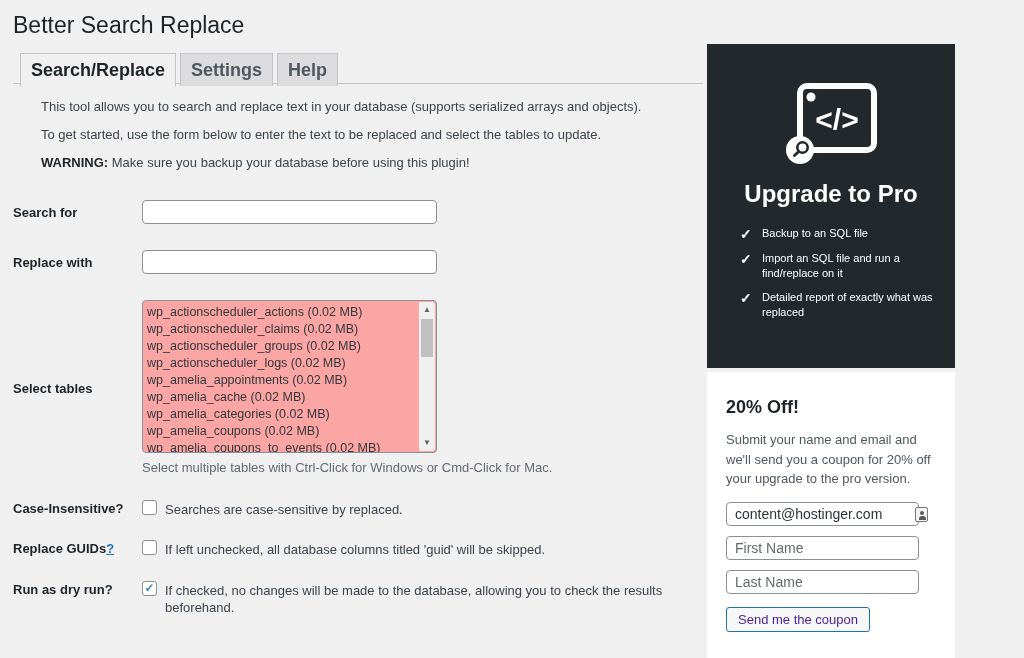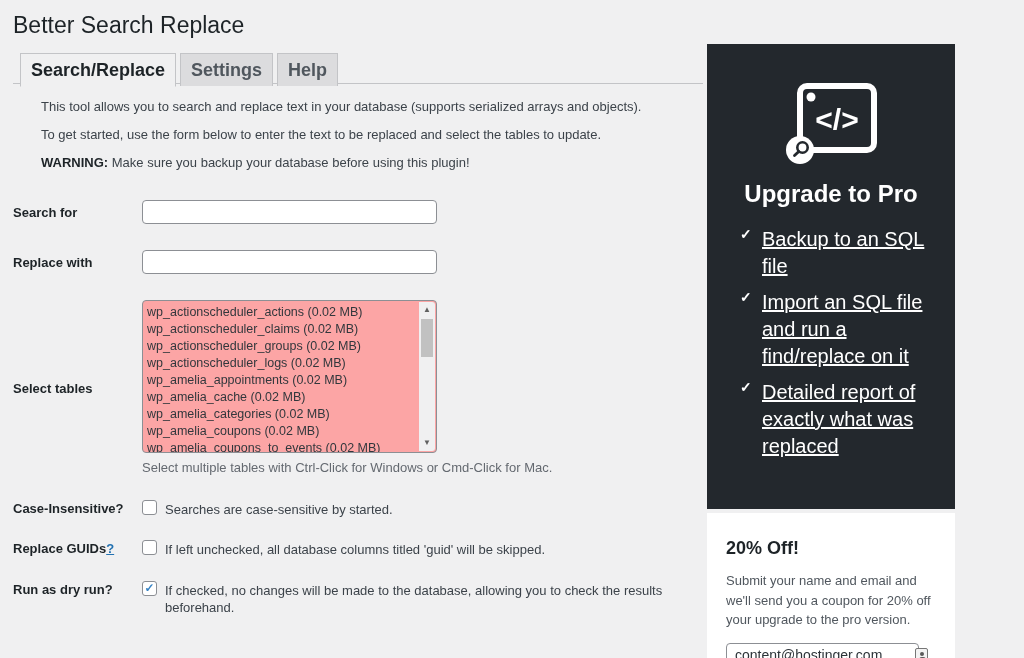--- a/index.html
+++ b/index.html
@@ -63,21 +63,21 @@
   .cb-desc { line-height:1.35; padding-top:1px; }
 
   
   .sidebar { position:absolute; left:707px; top:44px; width:248px; }
   .promo-box { background:#23282d; color:#fff; padding:38px 0 40px; text-align:center; }
   .promo-icon { display:block; margin:0 auto; }
   .promo-title { font-size:24px; font-weight:700; color:#fff; margin-top:14px; }
   .promo-features { margin:18px 0 0 33px; text-align:left; }
   .promo-feature { display:flex; margin-bottom:9px; }
   .feature-check { width:22px; flex:0 0 22px; font-weight:700; font-size:14px; color:#fff; }
-  .feature-text { font-size:20px; line-height:1.35; color:#fff; width:185px;text-decoration:underline; }
+  .feature-text { font-size:11px; line-height:1.35; color:#fff; width:185px; }
 
   .coupon-box { background:#fff; margin-top:4px; padding:17px 19px 20px; min-height:315px; }
   .coupon-title { font-size:18px; font-weight:700; color:#1d2327; margin:8px 0 12px; }
   .coupon-desc { color:#50575e; line-height:1.5; margin-bottom:13px; }
   .coupon-input {
     display:block; width:193px; height:24px; border:1px solid #8c8f94; border-radius:4px;
     background:#fff; padding:0 8px; font-size:14px; color:#2c3338; margin-bottom:10px;
     font-family:"Liberation Sans", sans-serif;
   }
   .coupon-input::placeholder { color:#646970; opacity:1; }
@@ -149,21 +149,21 @@
           </div>
         </div>
         <div class="field-hint">Select multiple tables with Ctrl-Click for Windows or Cmd-Click for Mac.</div>
       </div>
     </div>
 
     <div class="form-row checkbox-row">
       <div class="row-label">Case-Insensitive?</div>
       <div class="cb-wrap">
         <span class="checkbox"></span>
-        <span class="cb-desc">Searches are case-sensitive by started.</span>
+        <span class="cb-desc">Searches are case-sensitive by replaced.</span>
       </div>
     </div>
 
     <div class="form-row checkbox-row">
       <div class="row-label"><span>Replace GUIDs</span><a>?</a></div>
       <div class="cb-wrap">
         <span class="checkbox"></span>
         <span class="cb-desc">If left unchecked, all database columns titled 'guid' will be skipped.</span>
       </div>
     </div>

